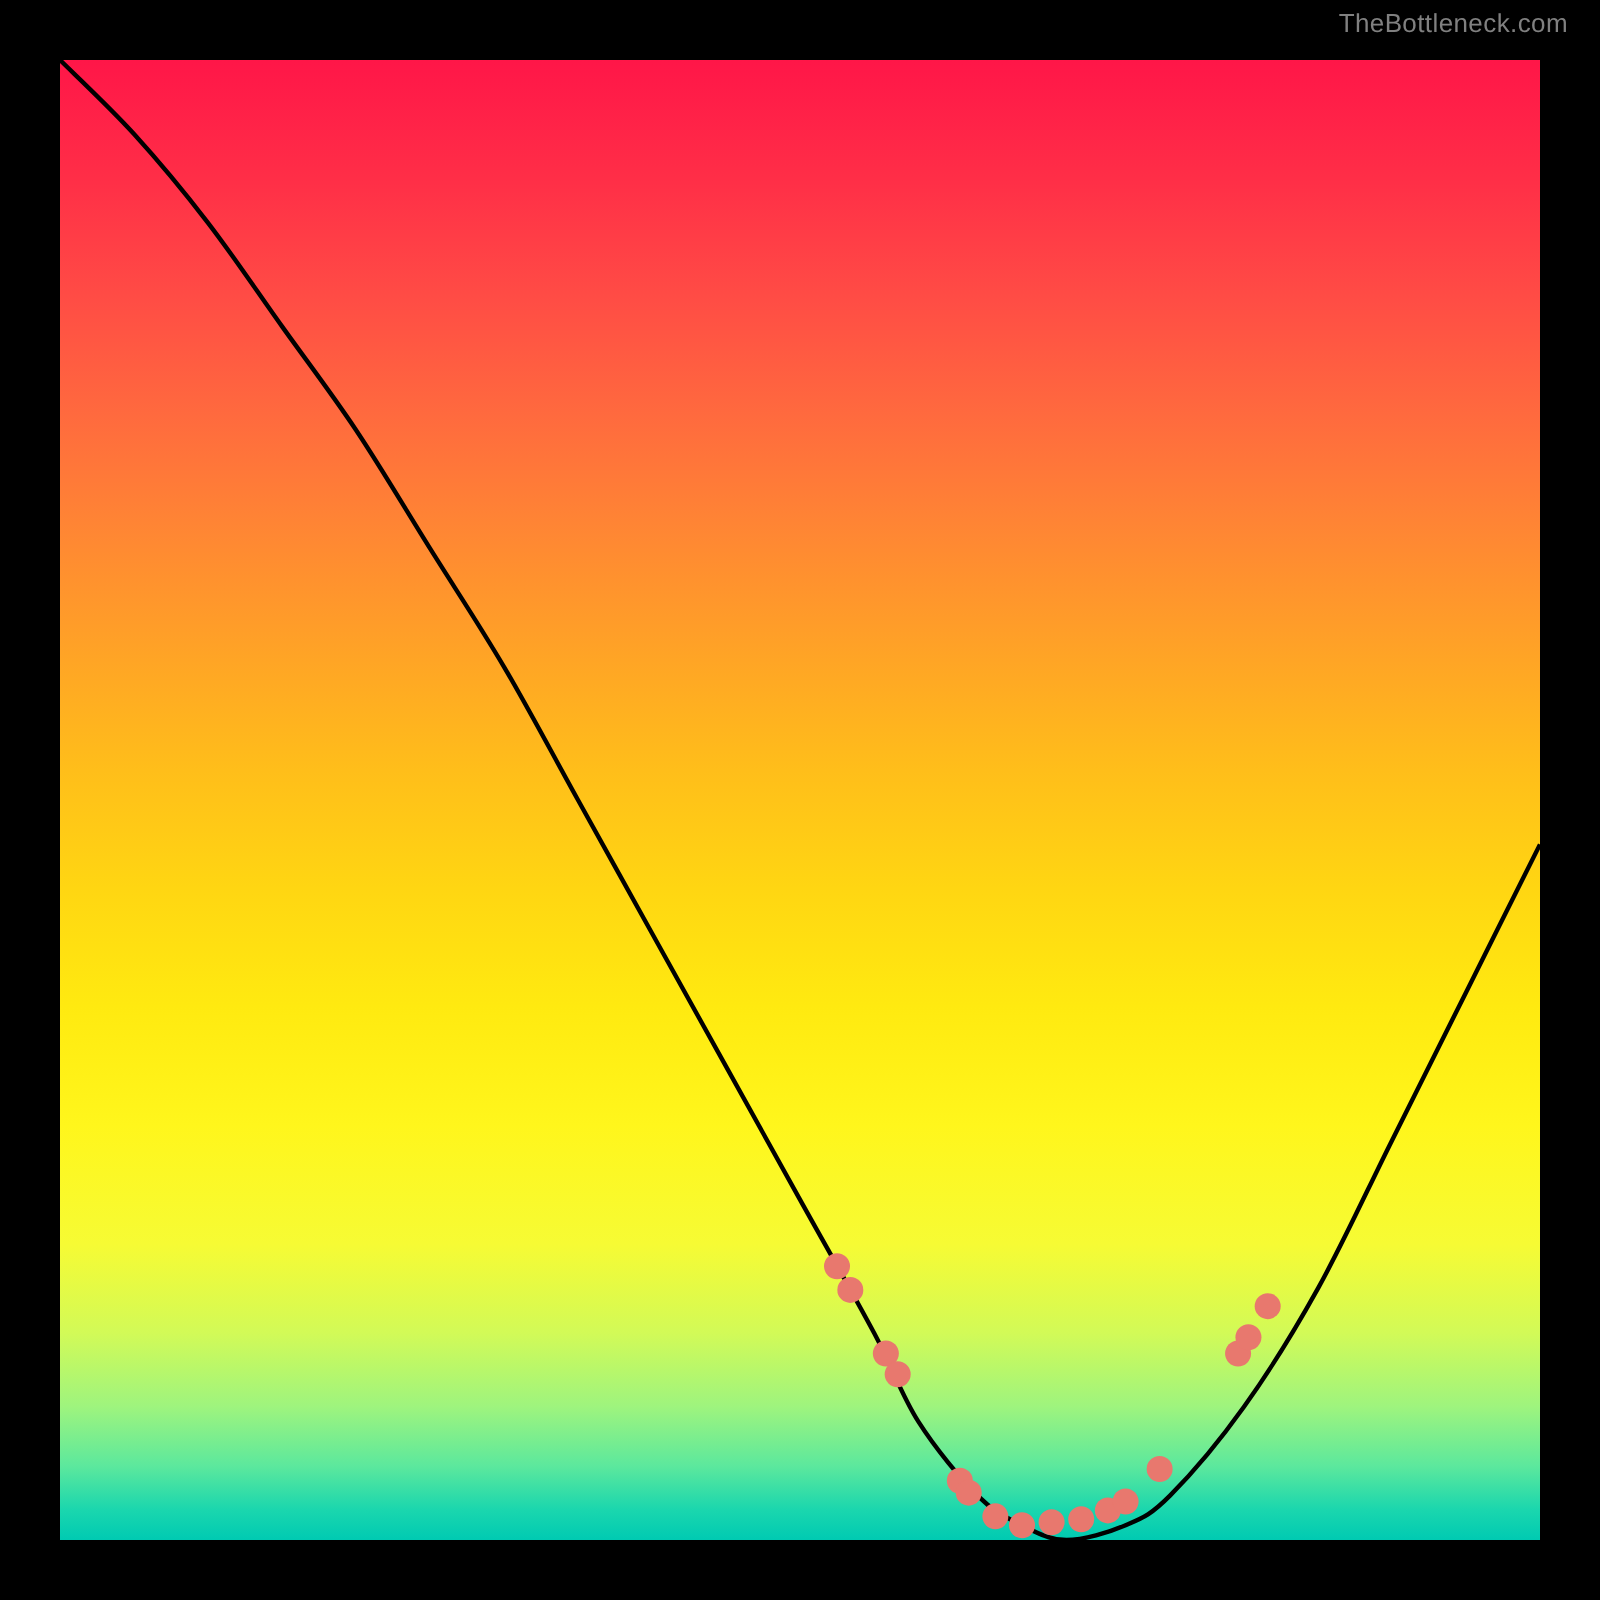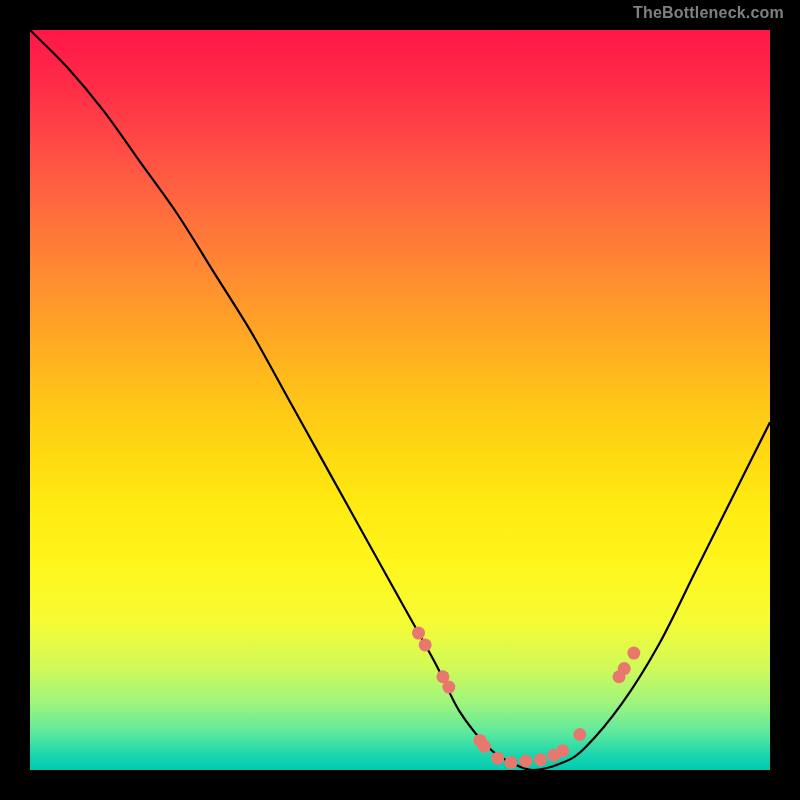--- a/index.html
+++ b/index.html
@@ -47,22 +47,22 @@
     left: 0;
     top: 0;
     width: 740px;
     height: 740px;
   }
   .watermark {
     position: absolute;
     top: 4px;
     right: 16px;
     color: #808080;
-    font-size: 16px;
-    font-weight: 700;
+    font-size: 13px;
+    font-weight: 400;
     letter-spacing: 0.2px;
   }
 </style>
 </head>
 <body>
 
 <div class="chart-container">
   <div class="watermark">TheBottleneck.com</div>
   <div class="plot-area">
     <svg class="curve" viewBox="0 0 740 740">

